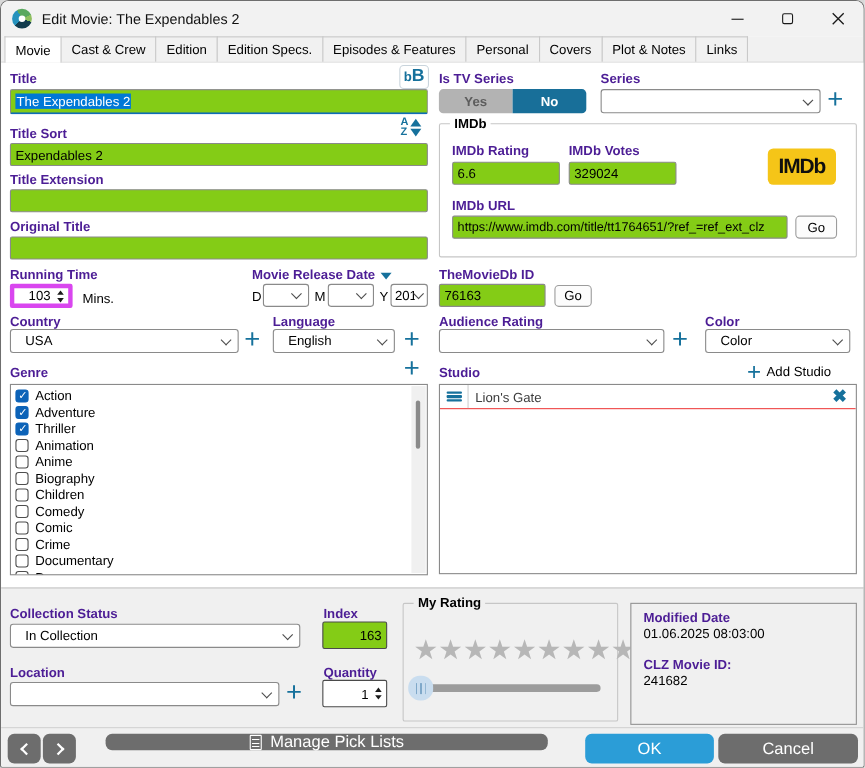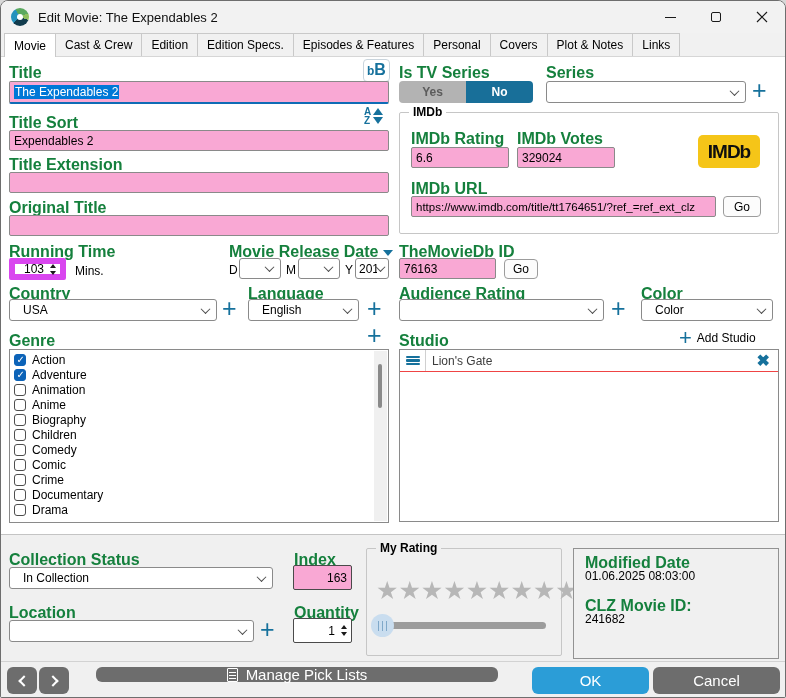--- a/index.html
+++ b/index.html
@@ -17,29 +17,29 @@
   .ic-max{width:10px;height:10px;border:1px solid #1a1a1a;border-radius:2px;}
   
   .tabbar{position:absolute;top:32px;left:0;width:100%;height:24px;background:#f1f1f1;border-bottom:1px solid #d6d6d6;display:flex;align-items:stretch;padding-left:3px;}
   .tab{display:flex;align-items:center;padding:0 9px;font-size:12px;color:#000;background:#f1f1f1;border:1px solid #c9c9c9;border-bottom:none;margin-right:-1px;cursor:pointer;white-space:nowrap;}
   .tab.active{background:#fff;position:relative;z-index:3;margin-bottom:-1px;}
   
   .content-bg{position:absolute;top:56px;left:0;width:786px;height:477px;background:#fff;}
   .bottom-bg{position:absolute;top:533px;left:0;width:786px;height:127px;background:#f0f0f0;border-top:1px solid #c4c4c4;}
   .footer-bg{position:absolute;top:660px;left:0;width:786px;height:38px;background:#f0f0f0;border-top:1px solid #d2d2d2;}
   
-  .lbl{position:absolute;font-size:16px;font-weight:700;color:#15803d;white-space:nowrap;}
+  .lbl{position:absolute;font-size:12px;font-weight:700;color:#4c1d95;white-space:nowrap;}
   .txt{position:absolute;font-size:12px;color:#000;white-space:nowrap;}
-  .tf{position:absolute;background:#f9a8d4;border:1px solid #8a8a8a;border-radius:2px;font-size:12px;color:#000;padding:0 4px;font-family:inherit;display:flex;align-items:center;}
+  .tf{position:absolute;background:#84cc16;border:1px solid #8a8a8a;border-radius:2px;font-size:12px;color:#000;padding:0 4px;font-family:inherit;display:flex;align-items:center;}
   input.tf{outline:none;}
   .dd{position:absolute;background:#fff;border:1px solid #8a8a8a;border-radius:3px;display:flex;align-items:center;justify-content:space-between;padding:0 7px 0 13px;font-size:12px;color:#000;cursor:pointer;}
   .dd .val{overflow:hidden;white-space:nowrap;}
   .chev{width:7px;height:7px;border-right:1.4px solid #4c4c4c;border-bottom:1.4px solid #4c4c4c;transform:rotate(45deg) translate(-1px,-1px);flex:none;}
   .plus{position:absolute;color:#16719c;font-size:25px;font-weight:500;line-height:22px;cursor:pointer;}
-  .spinner{position:absolute;background:#fff;border:6px solid #d946ef;border-radius:2px;display:flex;align-items:center;padding:0 2px 0 4px;}
+  .spinner{position:absolute;background:#fff;border:4px solid #d946ef;border-radius:2px;display:flex;align-items:center;padding:0 2px 0 4px;}
   .spin-val{flex:1;text-align:right;font-size:12px;padding-right:3px;}
   .spin-btns{width:11px;display:flex;flex-direction:column;gap:3px;align-items:center;cursor:pointer;}
   .tri-up{width:0;height:0;border-left:3.5px solid transparent;border-right:3.5px solid transparent;border-bottom:4.5px solid #1a1a1a;}
   .tri-dn{width:0;height:0;border-left:3.5px solid transparent;border-right:3.5px solid transparent;border-top:4.5px solid #1a1a1a;}
   .sel{background:#0078d7;color:#fff;padding:0 1px;}
   .caret-dn{display:inline-block;width:0;height:0;border-left:5px solid transparent;border-right:5px solid transparent;border-top:6px solid #16719c;margin-left:5px;vertical-align:middle;cursor:pointer;}
   .groupbox{position:absolute;border:1px solid #c6c6c6;border-radius:2px;}
   .group-label{position:absolute;font-size:12px;font-weight:700;padding:0 4px;}
   .btn-go{position:absolute;background:#fcfcfc;border:1px solid #9c9c9c;border-radius:4px;font-size:12px;color:#000;display:flex;align-items:center;justify-content:center;cursor:pointer;}
   
@@ -196,20 +196,24 @@
   <div class="listbox" style="left:8px;top:348px;width:380px;height:174px;padding-top:2px;">
     <div class="g-row">
         <span class="cb checked"></span>
         <span>Action</span>
       </div>
     <div class="g-row">
         <span class="cb checked"></span>
         <span>Adventure</span>
       </div>
     <div class="g-row">
+        <span class="cb checked"></span>
+        <span>Thriller</span>
+      </div>
+    <div class="g-row">
         <span class="cb"></span>
         <span>Animation</span>
       </div>
     <div class="g-row">
         <span class="cb"></span>
         <span>Anime</span>
       </div>
     <div class="g-row">
         <span class="cb"></span>
         <span>Biography</span>

